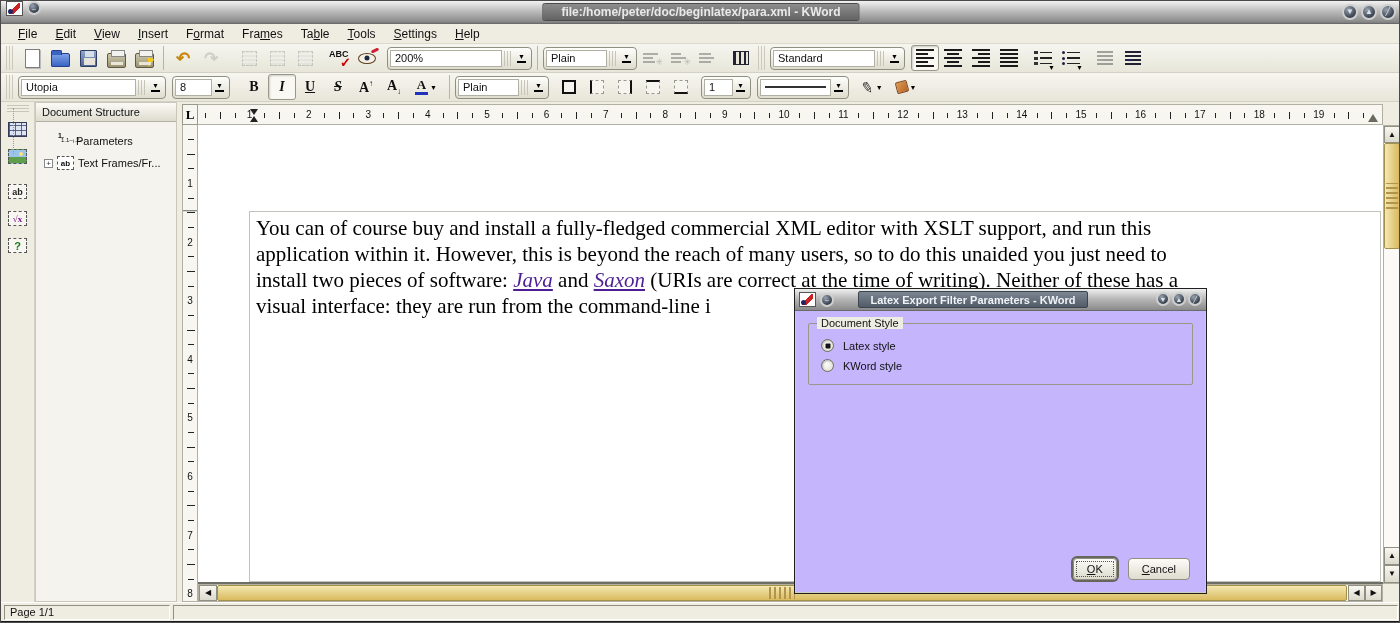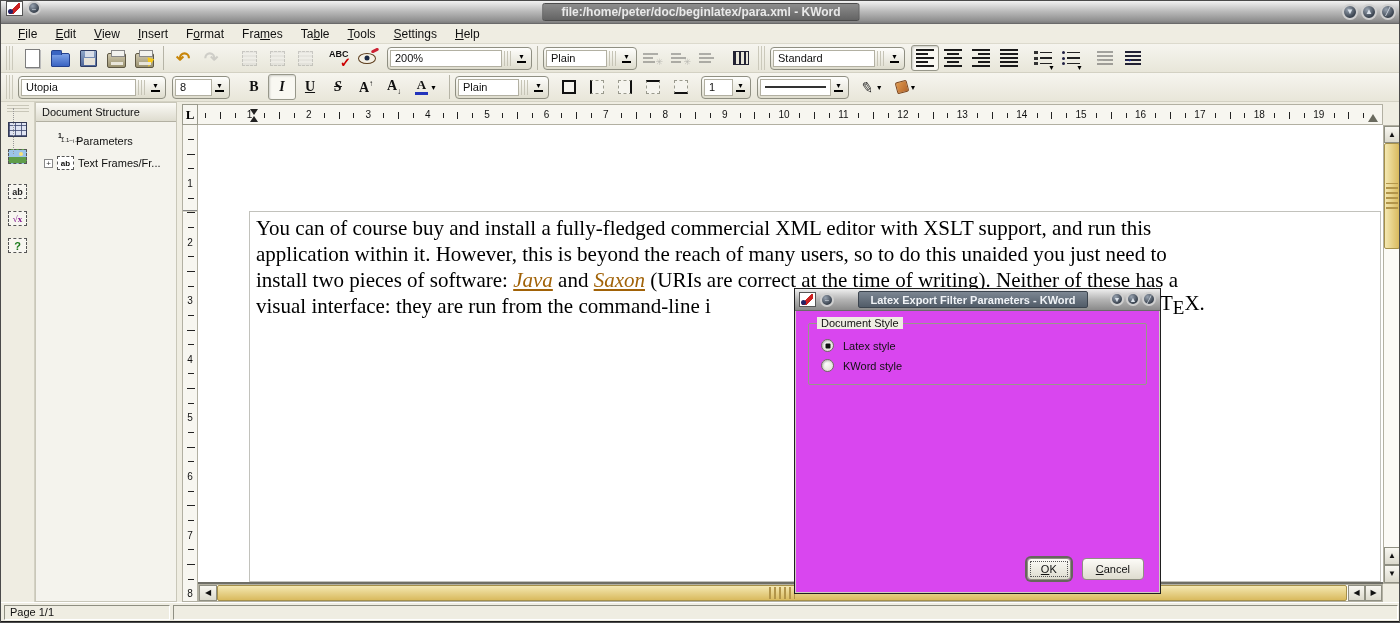--- a/index.html
+++ b/index.html
@@ -149,21 +149,21 @@
   #hr-marker::after { content:""; position:absolute; bottom:0; left:0; border-left:4.5px solid transparent; border-right:4.5px solid transparent; border-bottom:6px solid #222; }
   #hr-rmarker { position:absolute; left:1170px; top:9px; width:0; height:0; border-left:5px solid transparent; border-right:5px solid transparent; border-bottom:8px solid #6a6a5e; }
   #ruler-rcap { position:absolute; left:1382px; top:103px; width:18px; height:21px; background:#efede2; }
 
   
   #canvas { position:absolute; left:197px; top:124px; width:1185px; height:459px; background:#fff; overflow:hidden; }
   #pagebottom { position:absolute; left:0; bottom:0; width:100%; height:2px; background:#6e6e66; }
   #textframe { position:absolute; left:51px; top:86px; width:1132px; height:371px; border:1px solid #c2c2bc; }
   .doctext { position:absolute; left:6px; top:3px; font-family:"Liberation Serif",serif; font-size:21px; line-height:26px; color:#000; white-space:nowrap; }
   .docline { height:26px; }
-  a.doclink { color:#a16207; font-style:italic; text-decoration:underline; }
+  a.doclink { color:#4c1d95; font-style:italic; text-decoration:underline; }
   #texfrag { position:absolute; left:962px; top:166px; font-family:"Liberation Serif",serif; font-size:21px; color:#000; }
   #texfrag .low { position:relative; top:4px; font-size:19px; }
 
   
   .sb-btn { background:linear-gradient(#f8f7f1,#dcdacd); border:1px solid #8f8f82; color:#111; display:flex; align-items:center; justify-content:center; font-size:8px; line-height:1; }
   #vscroll { position:absolute; left:1382px; top:124px; width:18px; height:459px; background:#fbfaf6; border:1px solid #b2b0a2; }
   #vs-up { position:absolute; left:0; top:0; width:16px; height:17px; }
   #vs-thumb { position:absolute; left:0; top:17px; width:16px; height:106px; background:linear-gradient(90deg,#f4e8b2,#d9ba5e); border:1px solid #a5904a; border-radius:2px; }
   #vs-thumb::after { content:""; position:absolute; left:1px; right:1px; top:50%; transform:translateY(-50%); height:26px;
     background:repeating-linear-gradient(0deg,#b2954a 0 2px, rgba(0,0,0,0) 2px 5px); }
@@ -179,21 +179,21 @@
   #corner-br { position:absolute; left:1382px; top:583px; width:18px; height:18px; background:#efede2; }
 
   
   #statusbar { position:absolute; left:0; top:601px; width:1400px; height:19px; background:#efede2; border-top:1px solid #fff; display:flex; align-items:center; padding:0 3px; gap:3px; }
   .scell { height:15px; border:1px solid; border-color:#8f8f82 #fff #fff #8f8f82; font-size:11px; display:flex; align-items:center; padding:0 5px; color:#111; }
   #sb-page { width:166px; }
   #sb-rest { flex:1; }
   #bottomstrip { position:absolute; left:0; top:620px; width:1400px; height:3px; background:#1c1c1c; }
 
   
-  #dialog { position:absolute; left:793px; top:287px; width:367px; height:306px; background:#d946ef; border:1px solid #1f1f1f; box-shadow:inset 0 0 0 1px #cfcdc0; z-index:30; }
+  #dialog { position:absolute; left:793px; top:287px; width:413px; height:306px; background:#c4b5fd; border:1px solid #1f1f1f; box-shadow:inset 0 0 0 1px #cfcdc0; z-index:30; }
   #dlg-titlebar { position:relative; height:22px; background:linear-gradient(#efefef,#b5b5b5 50%,#8a8a8a); border-bottom:1px solid #6a6a6a; display:flex; align-items:center; padding:0 4px; }
   #dlg-pill { position:absolute; left:63px; top:2px; width:230px; height:17px; background:linear-gradient(#7c8692,#515c68); border:1px solid #3c444e; border-radius:2px; color:#f0f3f7; font-size:11px; font-weight:bold; display:flex; align-items:center; justify-content:center; white-space:nowrap; }
   #dlg-btns { position:absolute; right:4px; top:3px; display:flex; gap:2px; }
   .group { position:relative; margin:12px 13px 0; border:1px solid #98988a; border-radius:2px; padding:12px 0 8px; }
   .gtitle { position:absolute; top:-7px; left:8px; background:#eeede3; padding:0 4px; font-size:11px; color:#111; }
   .radiorow { display:flex; align-items:center; gap:9px; padding:3px 0 4px 12px; font-size:11px; color:#111; }
   .radio { width:13px; height:13px; border-radius:50%; border:1px solid #6f6f62; background:radial-gradient(circle at 35% 30%, #ffffff, #dedccf); position:relative; flex:none; box-shadow:inset 1px 1px 2px rgba(0,0,0,.25); }
   .radio.sel::after { content:""; position:absolute; left:50%; top:50%; transform:translate(-50%,-50%); width:5px; height:5px; background:#111; border-radius:1px; }
   #dlg-actions { position:absolute; right:16px; bottom:13px; display:flex; gap:11px; }
   .btn { height:22px; padding:0 13px; background:linear-gradient(#fcfbf7,#dedccf); border:1px solid #8f8f82; border-radius:4px; font-size:11px; color:#111; display:flex; align-items:center; }

